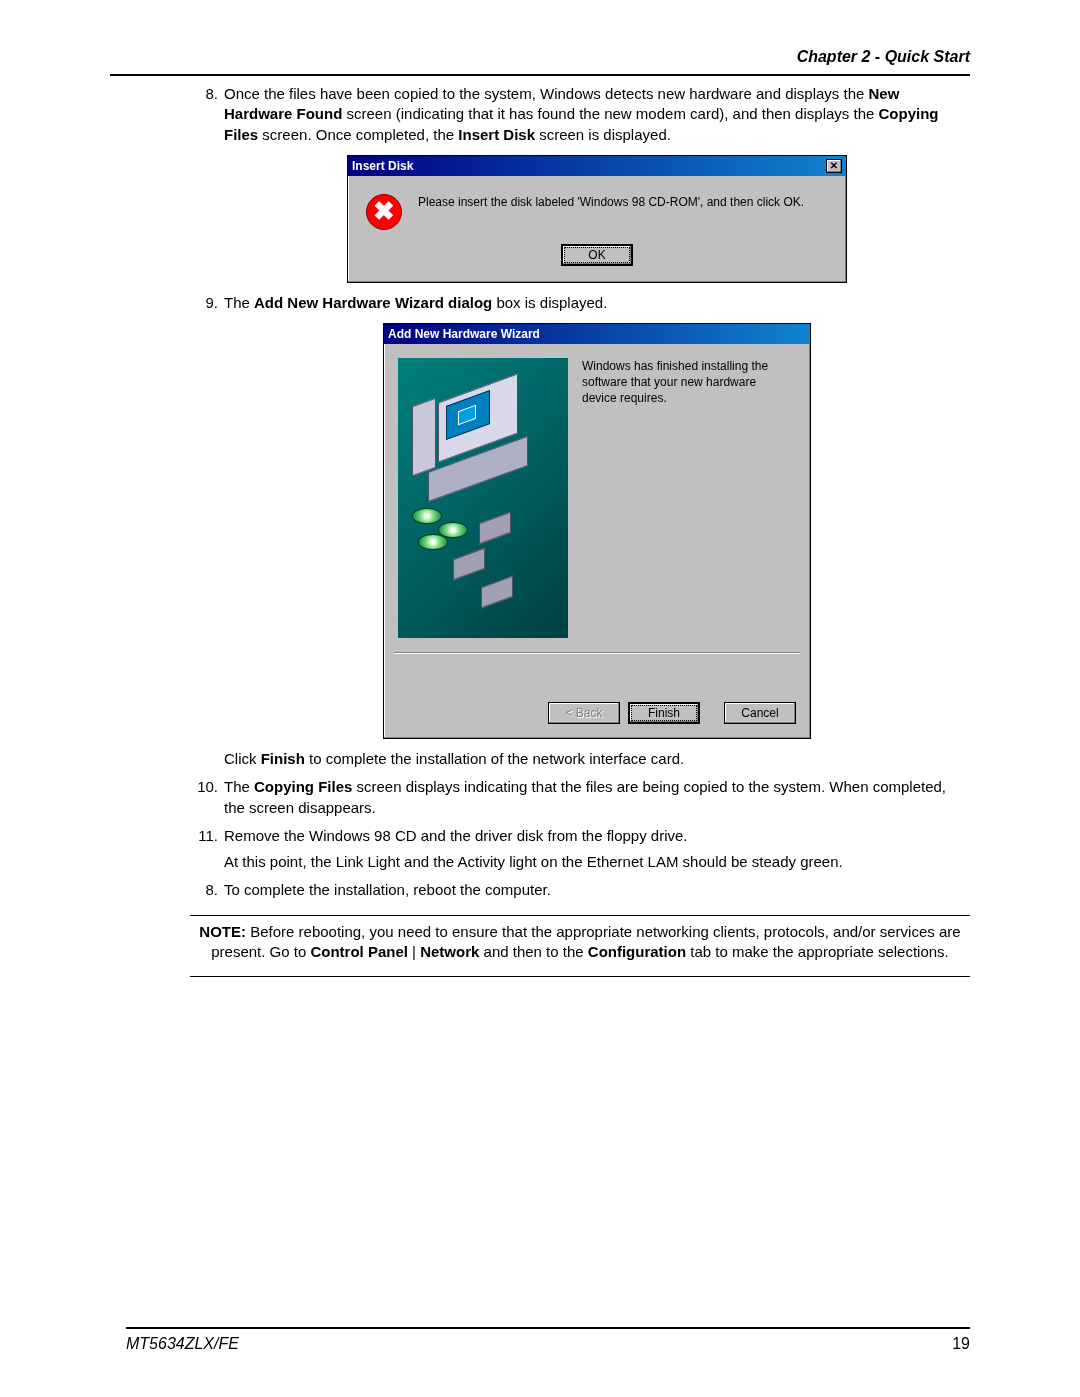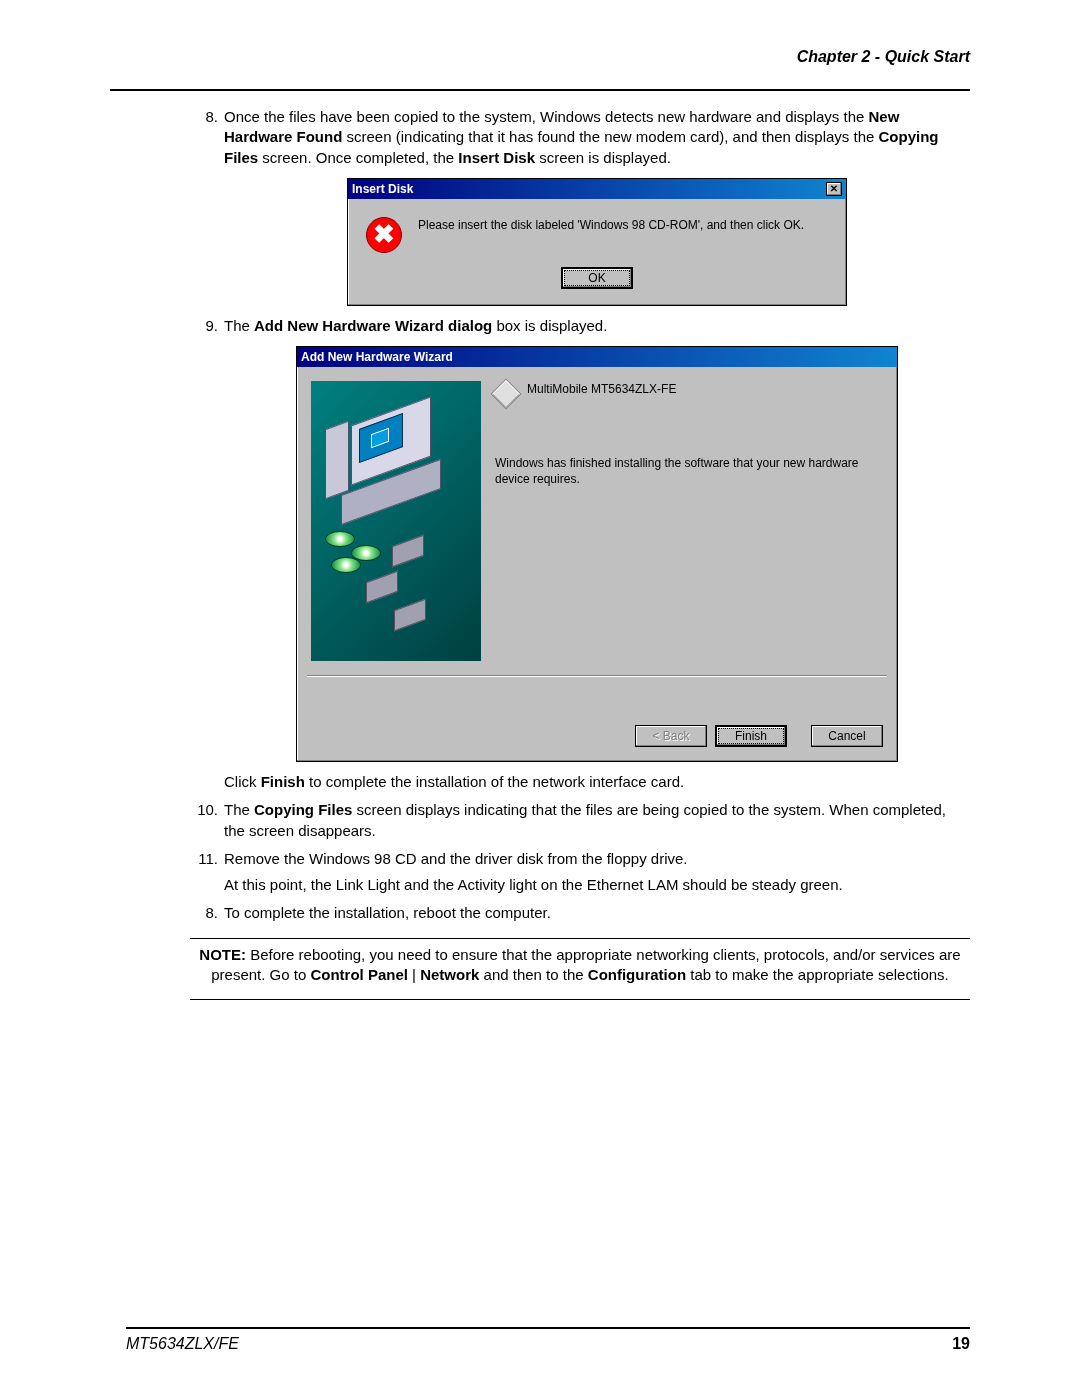--- a/index.html
+++ b/index.html
@@ -14,22 +14,22 @@
   }
   .page {
     padding: 48px 110px 0 110px;
   }
   .header {
     text-align: right;
     font-weight: bold;
     font-style: italic;
     font-size: 16px;
     border-bottom: 2px solid #000;
-    padding-bottom: 23px;
-    margin-bottom: 16px;
+    padding-bottom: 8px;
+    margin-bottom: 8px;
   }
   .content { padding-left: 80px; }
   ol.steps { list-style: none; }
   ol.steps > li {
     position: relative;
     padding-left: 34px;
     margin-bottom: 8px;
     line-height: 1.35;
   }
   ol.steps > li .num {
@@ -203,21 +203,21 @@
     bottom: 44px;
     left: 110px; right: 110px;
     border-top: 2px solid #000;
     padding-top: 6px;
     display: flex;
     justify-content: space-between;
     font-size: 16px;
     margin-left: 16px;
   }
   .footer-left { font-style: italic; }
-  .footer-right { font-weight: bold; }
+  .footer-right { font-weight: normal; }
 </style>
 </head>
 <body>
 
 <div class="page">
   <div class="header">Chapter 2 - Quick Start</div>
 
   <div class="content">
     <ol class="steps">
 
@@ -245,43 +245,39 @@
 
       </li>
 
       <li>
         <span class="num">9.</span>
         <span>
           <span>The </span><span class="bold">Add New Hardware Wizard dialog</span><span> box is displayed.</span>
         </span>
 
         <div class="dialog-center">
-          <div class="win-dialog" style="width:602px">
+          <div class="win-dialog" style="width:428px">
             <div class="titlebar">
               <span>Add New Hardware Wizard</span>
             </div>
             <div class="wiz-body">
               <div class="wiz-sidebar">
                 <div class="iso-tower"></div>
                 <div class="iso-monitor"></div>
                 <div class="iso-screen"></div>
                 <div class="iso-screen-inner"></div>
                 <div class="iso-base"></div>
                 <div class="iso-disc d1"></div>
                   <div class="iso-disc d2"></div>
                   <div class="iso-disc d3"></div>
                 <div class="iso-chip c1"></div>
                   <div class="iso-chip c2"></div>
                   <div class="iso-chip c3"></div>
               </div>
               <div class="wiz-main">
-                <div class="wiz-device-row">
-                  <div class="diamond"></div>
-                  <div>MultiMobile MT5634ZLX-FE</div>
-                </div>
                 <div>Windows has finished installing the software that your new hardware device requires.</div>
               </div>
             </div>
             <div class="wiz-sep"></div>
             <div class="wiz-btn-row">
               <button class="win-btn disabled">&lt; Back</button>
               <button class="win-btn default">Finish</button>
               <span style="width:8px"></span>
               <button class="win-btn">Cancel</button>
             </div>

